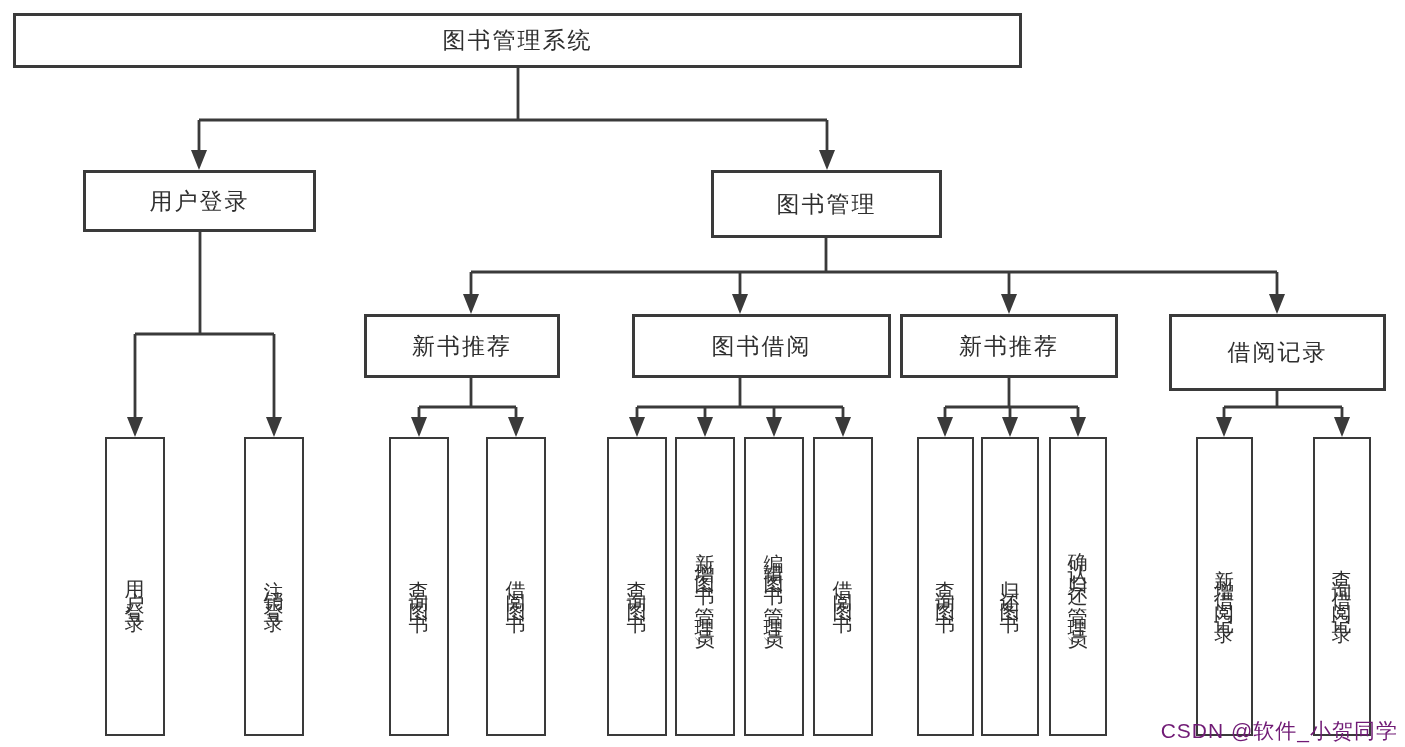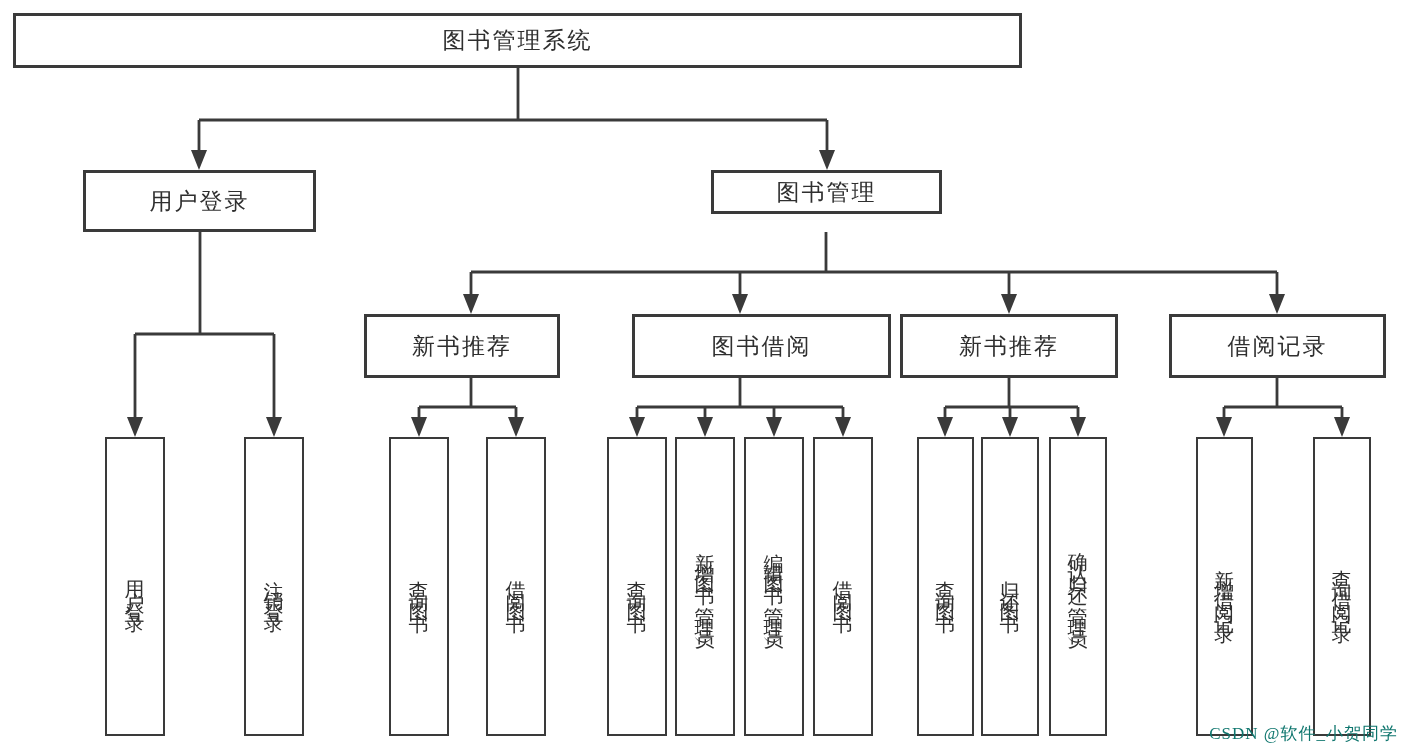--- a/index.html
+++ b/index.html
@@ -6,21 +6,21 @@
     margin: 0;
     padding: 0;
     background: #ffffff;
   }
   .canvas {
     position: relative;
     width: 1405px;
     height: 747px;
     background: #ffffff;
     overflow: hidden;
-    font-family: Liberation Serif, serif;
+    font-family: Liberation Sans, sans-serif;
   }
   .connectors {
     position: absolute;
     left: 0;
     top: 0;
     z-index: 1;
   }
   .hbox, .vbox {
     position: absolute;
     box-sizing: border-box;
@@ -47,23 +47,23 @@
     font-size: 20px;
     letter-spacing: 11px;
     color: #2f2f2f;
     line-height: 1;
     white-space: nowrap;
   }
   .watermark {
     position: absolute;
     right: 7px;
     bottom: 2px;
-    font-size: 17px;
+    font-size: 21px;
     letter-spacing: 1px;
-    color: #0f766e;
+    color: #701a75;
     z-index: 5;
     white-space: nowrap;
   }
 </style>
 </head>
 <body>
 
 <div class="canvas">
 
   <svg class="connectors" width="1405" height="747" viewBox="0 0 1405 747">
@@ -124,34 +124,34 @@
     </g>
   </svg>
 
   <div class="hbox" style="left:13px;top:13px;width:1009px;height:55px">
     <span class="hlabel">图书管理系统</span>
   </div>
 
   <div class="hbox" style="left:83px;top:170px;width:233px;height:62px">
     <span class="hlabel">用户登录</span>
   </div>
-  <div class="hbox" style="left:711px;top:170px;width:231px;height:44px">
+  <div class="hbox" style="left:711px;top:170px;width:231px;height:68px">
     <span class="hlabel">图书管理</span>
   </div>
 
   <div class="hbox" style="left:364px;top:314px;width:196px;height:64px">
     <span class="hlabel">新书推荐</span>
   </div>
   <div class="hbox" style="left:632px;top:314px;width:259px;height:64px">
     <span class="hlabel">图书借阅</span>
   </div>
   <div class="hbox" style="left:900px;top:314px;width:218px;height:64px">
     <span class="hlabel">新书推荐</span>
   </div>
-  <div class="hbox" style="left:1169px;top:314px;width:217px;height:64px">
+  <div class="hbox" style="left:1169px;top:314px;width:217px;height:77px">
     <span class="hlabel">借阅记录</span>
   </div>
 
   <div class="vbox" style="left:105px;top:437px;width:60px;height:299px">
     <span class="vlabel">用户登录</span>
   </div>
   <div class="vbox" style="left:244px;top:437px;width:60px;height:299px">
     <span class="vlabel">注销登录</span>
   </div>
 

